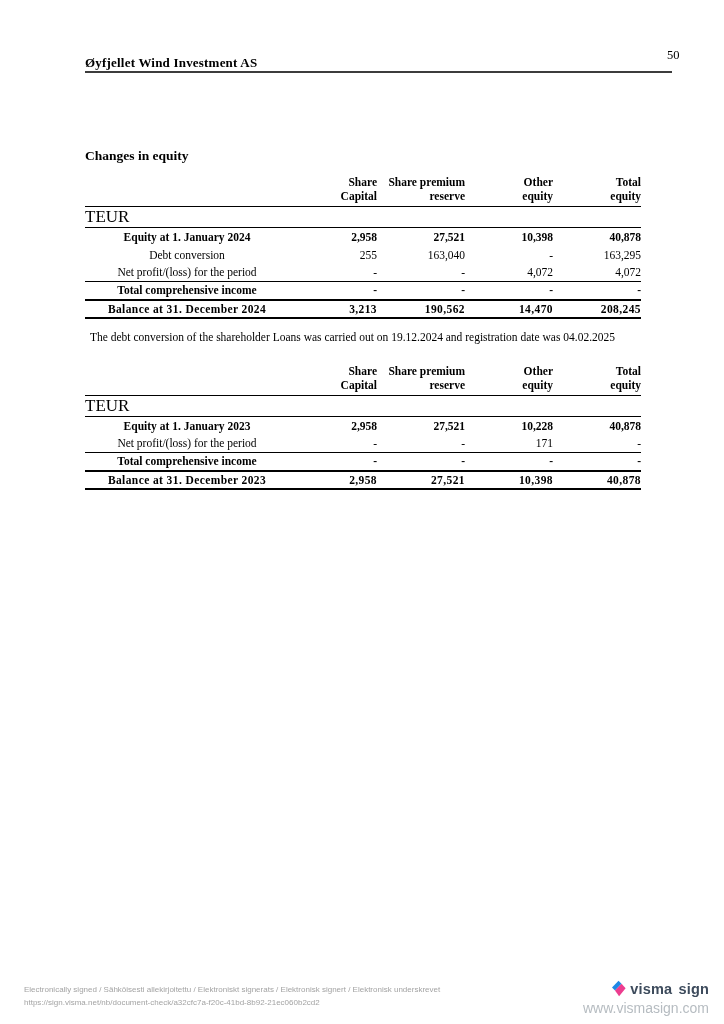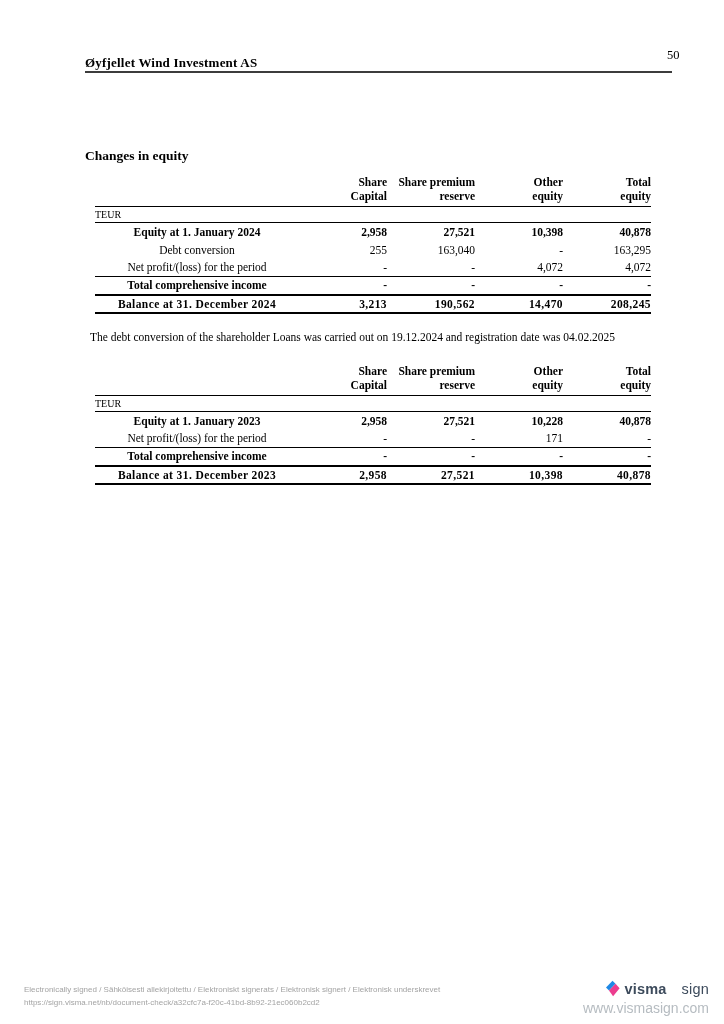--- a/index.html
+++ b/index.html
@@ -13,29 +13,29 @@
   
   .company { position:absolute; left:85px; top:55px; font-size:13px; font-weight:bold; letter-spacing:0.2px; }
   .pagenum { position:absolute; left:667px; top:48px; font-size:12.5px; }
   .header-rule { position:absolute; left:85px; top:71px; width:587px; height:2px; background:#3c3c3c; }
 
   
   .title { position:absolute; left:85px; top:110px; font-size:17.5px; font-weight:bold; }
   .section-heading { position:absolute; left:85px; top:148px; font-size:13.5px; font-weight:bold; }
 
   
-  .fin-table { position:absolute; left:95px; width:556px; border-collapse:collapse; table-layout:fixed; font-size:11.5px; }
+  .fin-table { position:absolute; left:85px; width:556px; border-collapse:collapse; table-layout:fixed; font-size:11.5px; }
   .fin-table.t1 { top:175px; }
   .fin-table.t2 { top:364px; }
   .fin-table col.c-label { width:204px; }
   .fin-table col.c-num { width:88px; }
   .fin-table th, .fin-table td { padding:0; vertical-align:bottom; }
   .fin-table thead th { font-weight:bold; text-align:right; line-height:14px; padding-bottom:3px; border-bottom:1.5px solid #000; }
   .fin-table thead th.empty { border-bottom:1.5px solid #000; }
-  .fin-table tr.unit-row td { height:16px; vertical-align:middle; text-align:left; font-size:10px; border-bottom:1.5px solid #000; }
+  .fin-table tr.unit-row td { height:16px; vertical-align:middle; text-align:left; font-size:17px; border-bottom:1.5px solid #000; }
   .fin-table tbody td { height:18px; vertical-align:middle; }
   .fin-table td.label { text-align:center; }
   .fin-table td.num { text-align:right; }
   .fin-table tr.bold { font-weight:bold; }
   .fin-table tr.rule-thin td { border-bottom:1px solid #000; }
   .fin-table tr.rule-med td { border-bottom:2px solid #000; }
   .fin-table tr.rule-thick td { border-bottom:2.5px solid #000; }
   .fin-table tr.tracked { letter-spacing:0.4px; }
 
   
@@ -46,21 +46,21 @@
     position:absolute; left:24px; top:984px;
     font-family:"Liberation Sans", sans-serif; font-size:8px; line-height:12.5px;
   }
   .footer-right {
     position:absolute; right:15px; top:980px; text-align:right;
     font-family:"Liberation Sans", sans-serif;
   }
   .logo-row { display:flex; align-items:center; justify-content:flex-end; gap:4px; }
   .logo-text { font-size:14.5px; letter-spacing:0.2px; }
   .logo-brand { font-weight:bold; }
-  .logo-product { font-weight:normal; margin-left:15px; }
+  .logo-product { font-weight:bold; margin-left:6px; }
   .logo-url { font-size:14px; color:#b6bcc1; margin-top:3px; }
   .flash-icon { display:inline-block; }
 </style>
 </head>
 <body>
 
 <div class="page">
 
   <div class="company">Øyfjellet Wind Investment AS</div>
   <div class="pagenum">50</div>

